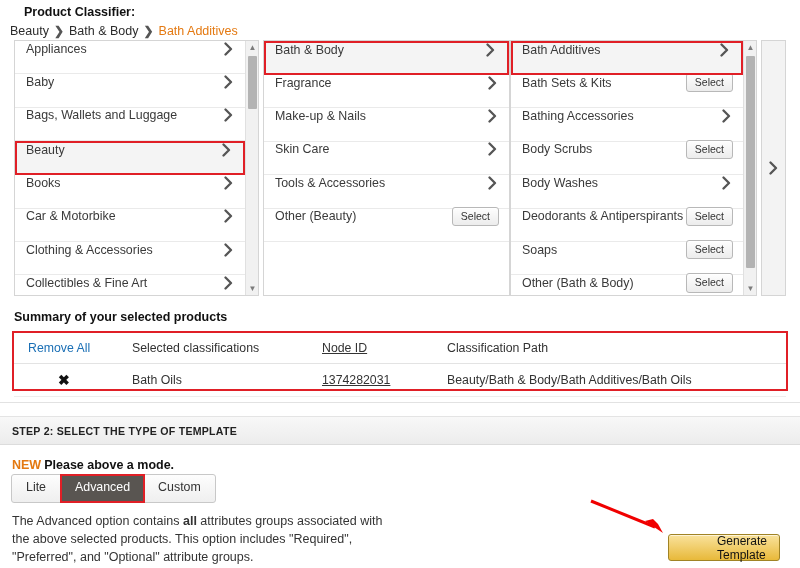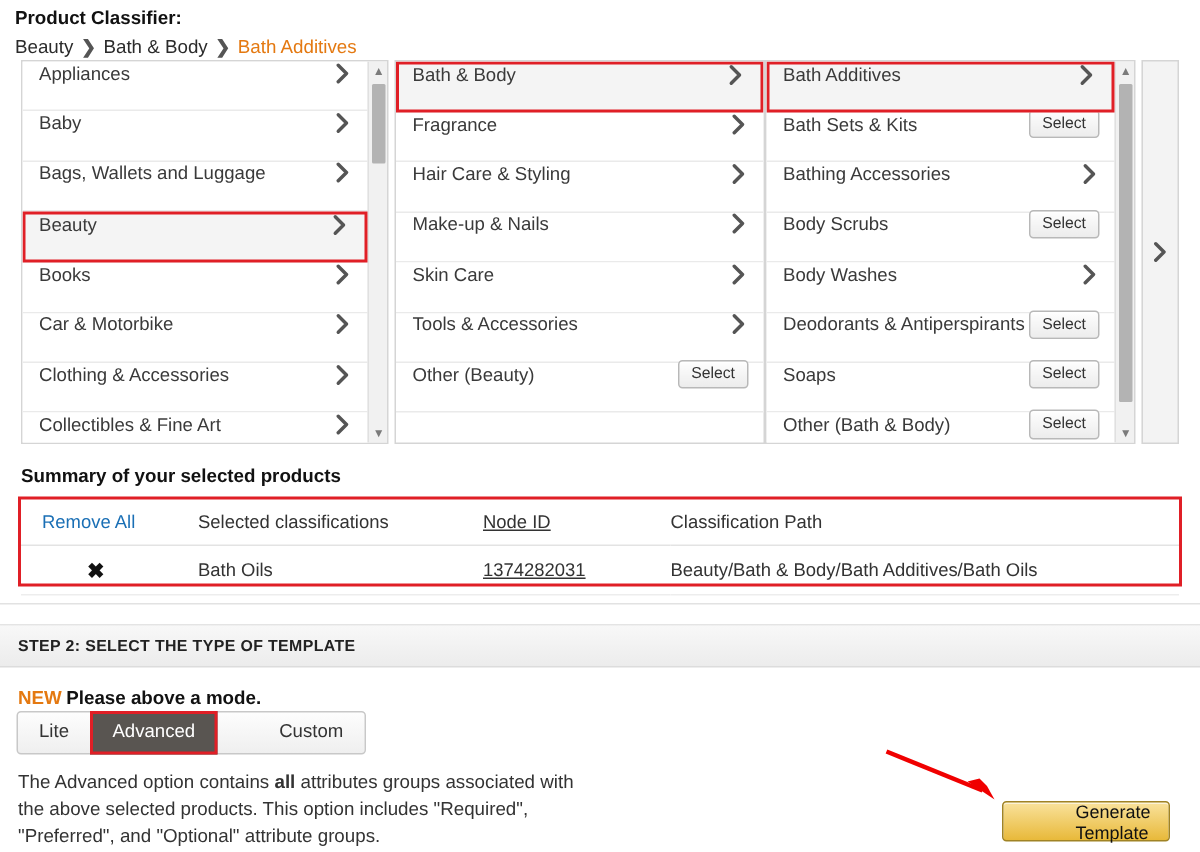--- a/index.html
+++ b/index.html
@@ -8,21 +8,21 @@
     width: 800px; height: 568px;
     background: #ffffff;
     font-family: "Liberation Sans", sans-serif;
     color: #333333;
     overflow: hidden;
   }
   .page { position: relative; width: 800px; height: 568px; background:#fff; }
 
   
   .classifier-title {
-    position: absolute; left: 10px; top: 5px;
+    position: absolute; left: 24px; top: 5px;
     font-size: 12.5px; font-weight: bold; color: #111;
   }
   .breadcrumb {
     position: absolute; left: 10px; top: 24px;
     font-size: 12.5px; color: #333;
     white-space: nowrap;
   }
   .breadcrumb .crumb { color: #2b2b2b; }
   .breadcrumb .crumb.active { color: #e47911; }
   .breadcrumb .sep {
@@ -170,21 +170,21 @@
     border-radius: 3px;
     background: linear-gradient(#fdfdfd, #efefef);
     overflow: visible;
   }
   .mode {
     font-size: 12.4px; color:#333;
     padding: 6px 14px 7px;
     border-right: 1px solid #d2d2d2;
     cursor:pointer; line-height:1.1;
   }
-  .mode:last-child { border-right: none; margin-left: 28px; }
+  .mode:last-child { border-right: none; }
   .mode.active {
     background: #595551;
     color: #fff;
     border: 2px solid #e01f26;
     margin: -1px -1px -1px -1px;
     padding: 5px 13px 6px;
   }
   .blurb {
     position:absolute; left:12px; top:513px; width:380px;
     font-size:12.5px; line-height:1.42; color:#333;
@@ -295,28 +295,20 @@
           <div class="row hl">
             <span class="label">Bath &amp; Body</span>
             <span class="chev">
               <svg width="13" height="14" viewBox="0 0 13 14">
                 <path d="M3.5 1.5 L9 7 L3.5 12.5" fill="none" stroke="#555" stroke-width="2.3" stroke-linecap="round" stroke-linejoin="round"></path>
               </svg>
             </span>
           </div>
           <div class="row">
             <span class="label">Fragrance</span>
-            <span class="chev">
-              <svg width="13" height="14" viewBox="0 0 13 14">
-                <path d="M3.5 1.5 L9 7 L3.5 12.5" fill="none" stroke="#555" stroke-width="2.3" stroke-linecap="round" stroke-linejoin="round"></path>
-              </svg>
-            </span>
-          </div>
-          <div class="row">
-            <span class="label">Hair Care &amp; Styling</span>
             <span class="chev">
               <svg width="13" height="14" viewBox="0 0 13 14">
                 <path d="M3.5 1.5 L9 7 L3.5 12.5" fill="none" stroke="#555" stroke-width="2.3" stroke-linecap="round" stroke-linejoin="round"></path>
               </svg>
             </span>
           </div>
           <div class="row">
             <span class="label">Make-up &amp; Nails</span>
             <span class="chev">
               <svg width="13" height="14" viewBox="0 0 13 14">

